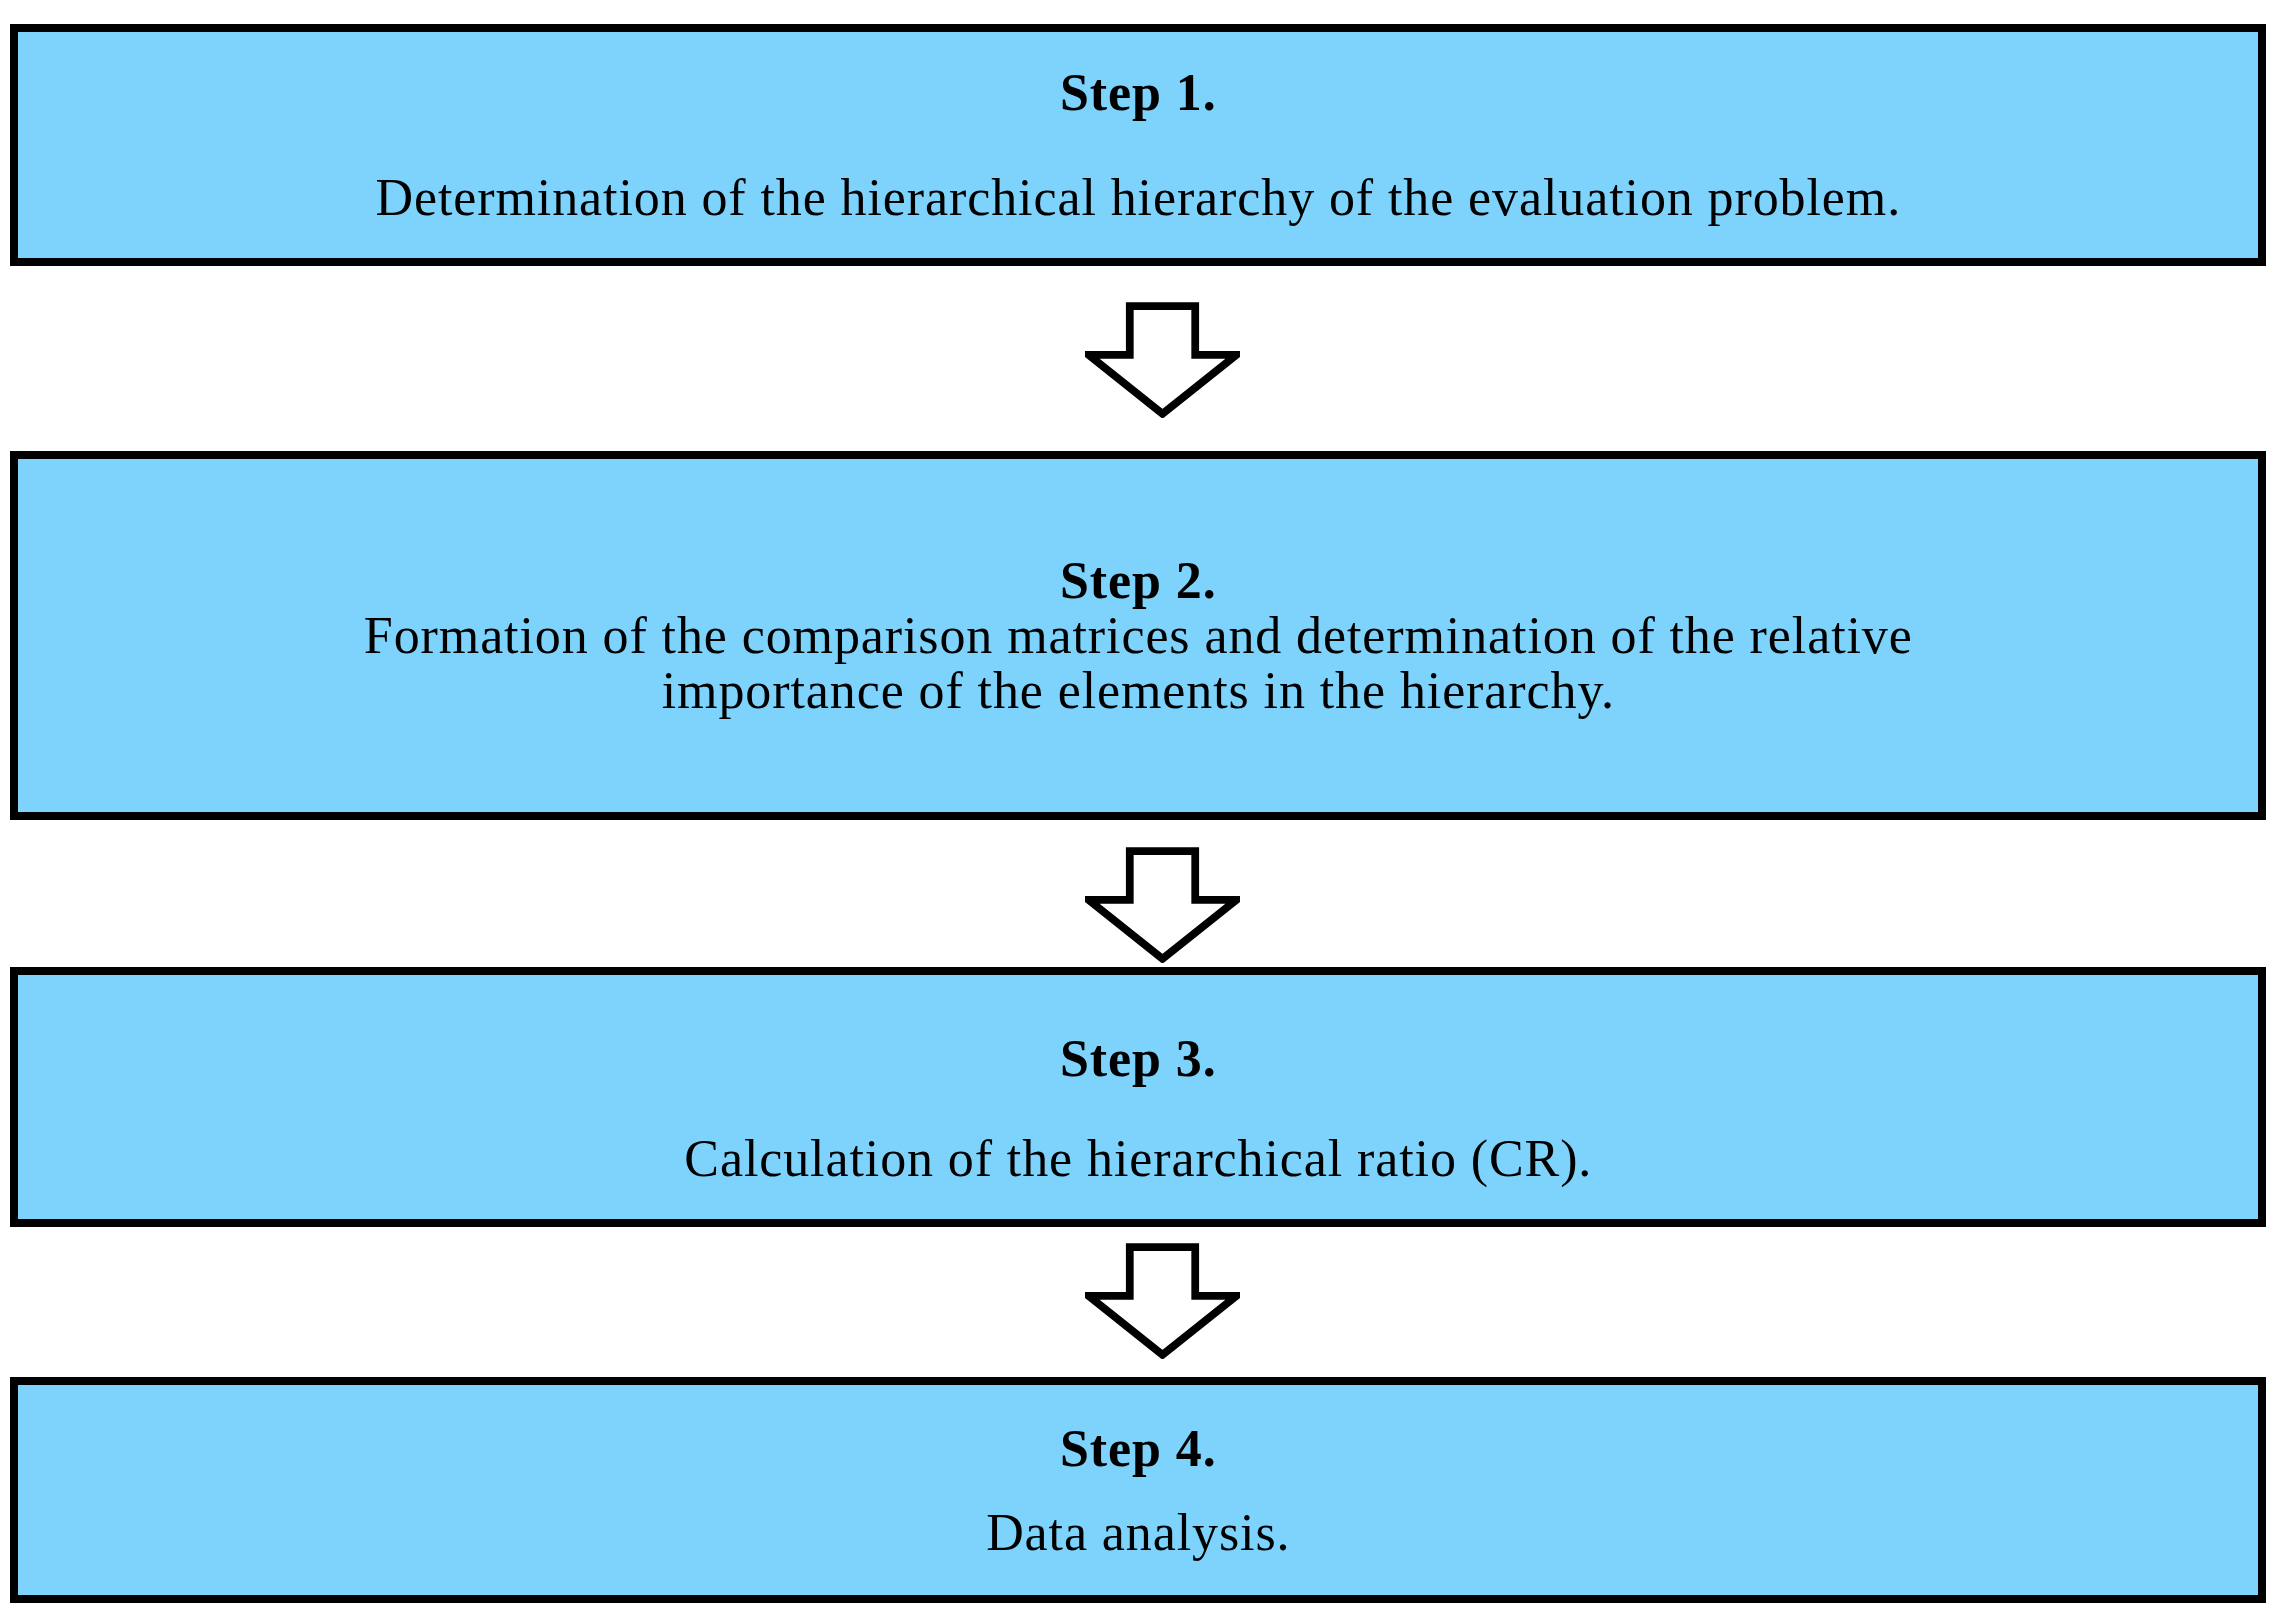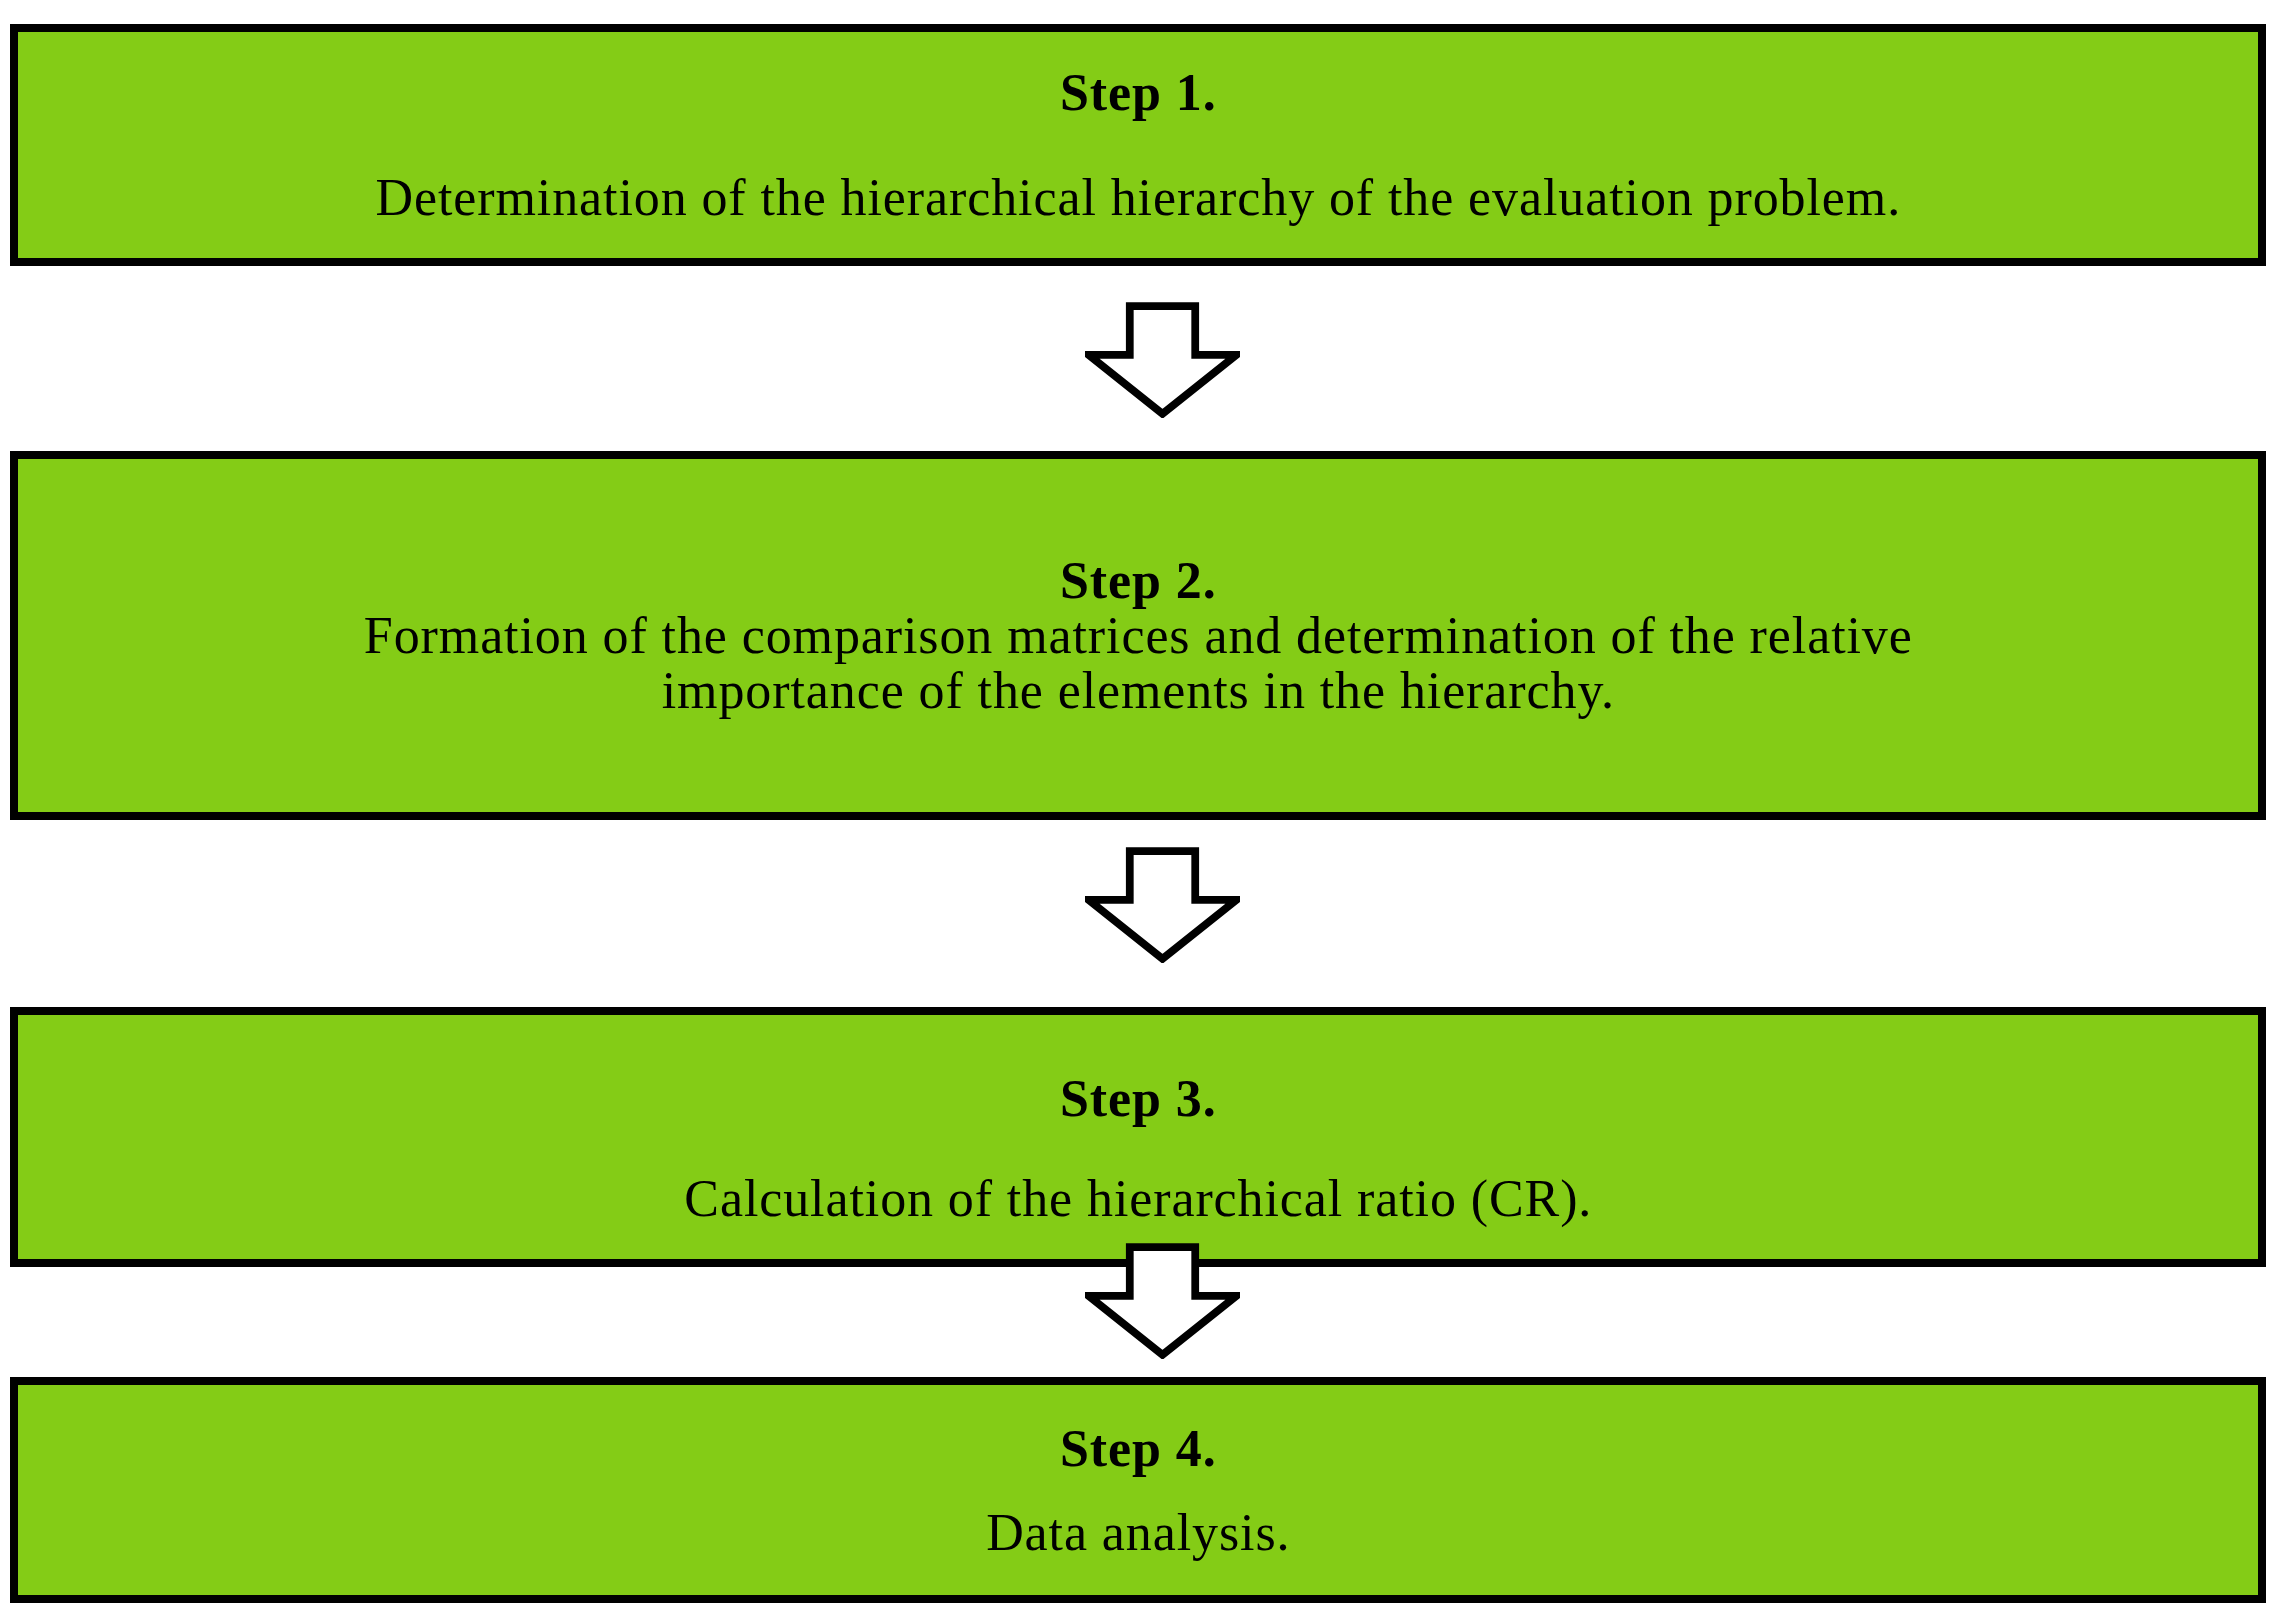--- a/index.html
+++ b/index.html
@@ -16,31 +16,31 @@
     width: 2284px;
     height: 1624px;
     background: #ffffff;
   }
   .step-box {
     position: absolute;
     left: 10.3px;
     width: 2256px;
     box-sizing: border-box;
     border: 8.6px solid #000000;
-    background: #84cc16;
+    background: #7dd3fc;
     display: flex;
     flex-direction: column;
     align-items: center;
     justify-content: center;
     text-align: center;
     color: #000000;
   }
   .box-1 { top: 24px;   height: 242px; row-gap: 50px; }
   .box-2 { top: 451px;  height: 369px; }
-  .box-3 { top: 967px; height: 260px; row-gap: 45px; padding-top: 22.4px; margin-top: 40px; }
+  .box-3 { top: 967px; height: 260px; row-gap: 45px; padding-top: 22.4px; }
   .box-4 { top: 1377px; height: 226px; row-gap: 29px; }
   .step-heading {
     font-size: 52px;
     line-height: 55px;
     font-weight: bold;
     letter-spacing: 0.9px;
     white-space: nowrap;
   }
   .step-line {
     font-size: 52px;

